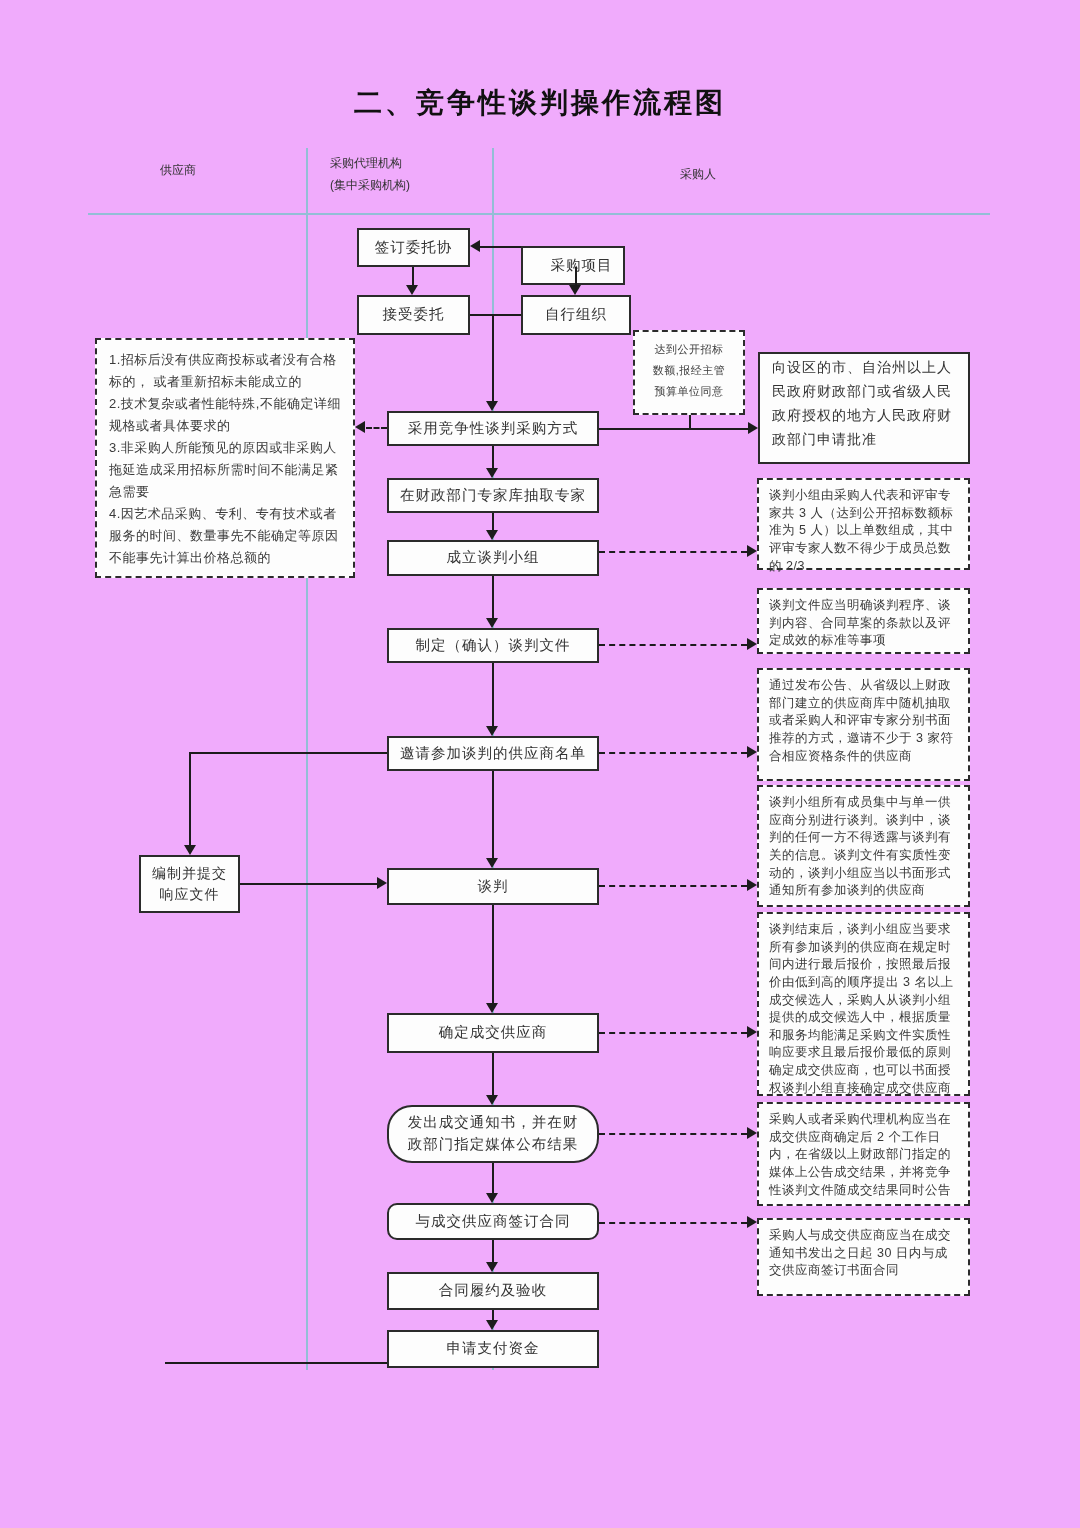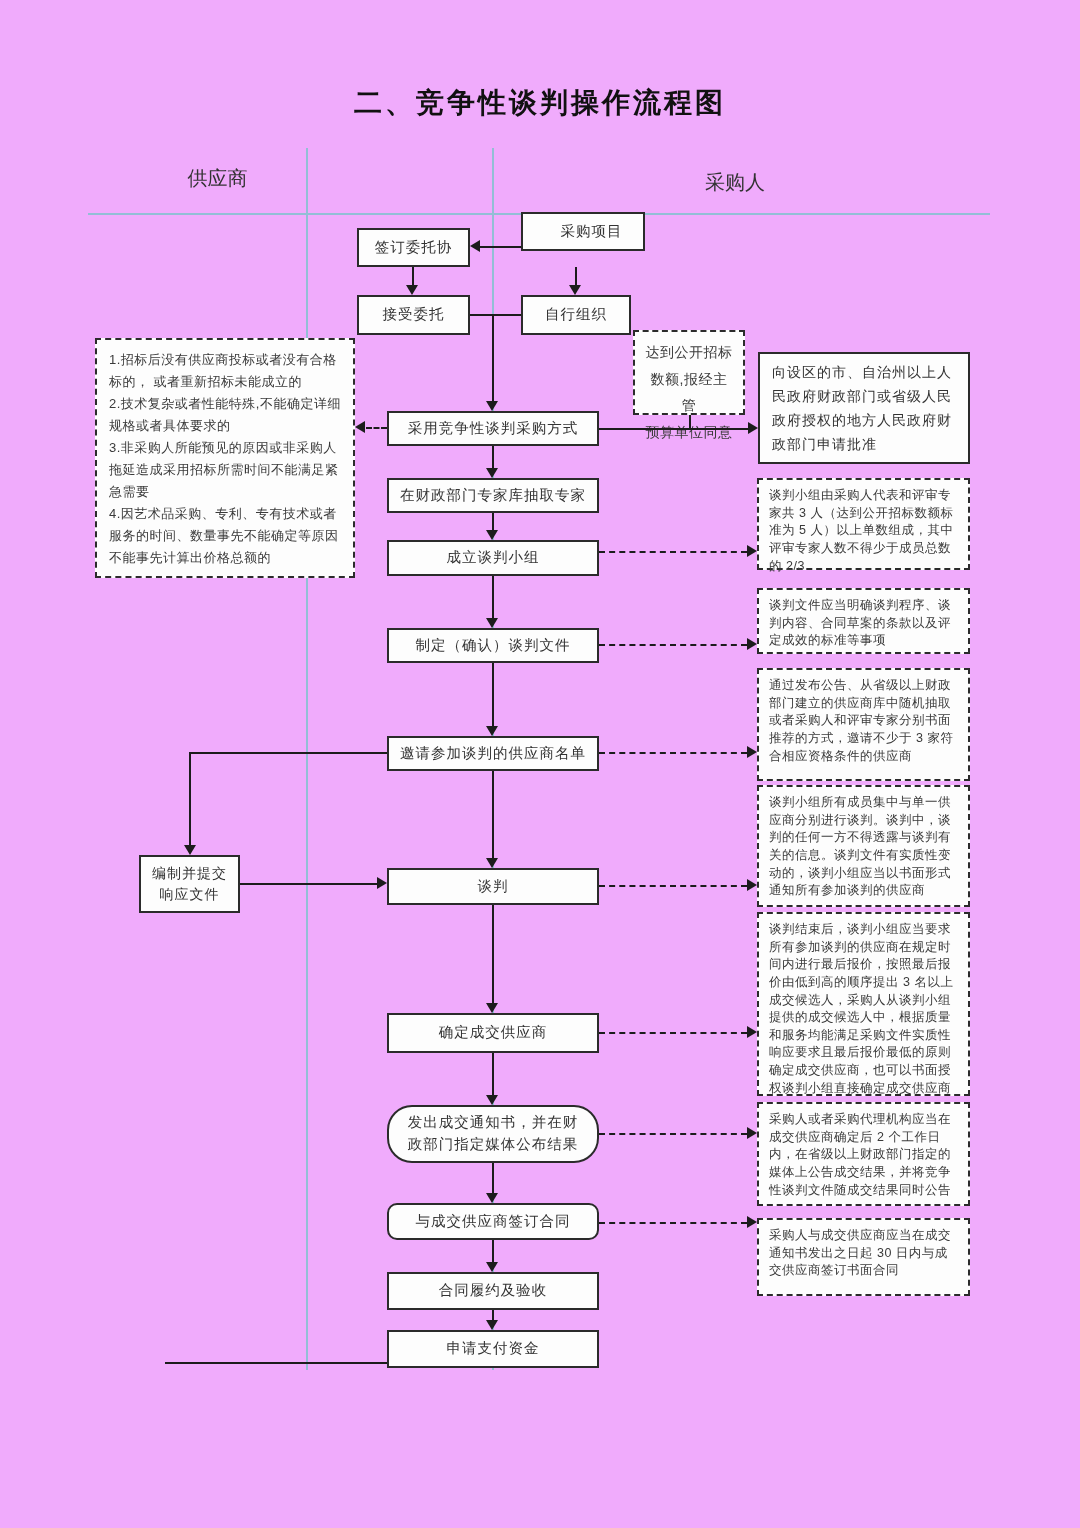--- a/index.html
+++ b/index.html
@@ -1,61 +1,63 @@
 <!DOCTYPE html>
 <html><head>
 <meta charset="utf-8">
 <style>
   html,body{margin:0;padding:0;background:#ffffff;}
   #canvas{position:relative;width:1080px;height:1528px;margin:0 auto;background:#f0abfc;
           font-family:"Liberation Sans","DejaVu Sans",sans-serif;color:#2e2e2e;overflow:hidden;}
   .title{position:absolute;left:0;top:84px;width:100%;text-align:center;
          font-family:"Liberation Serif","DejaVu Serif",serif;font-weight:bold;
          font-size:28px;letter-spacing:3px;color:#111;}
-  .lane{position:absolute;font-size:20px;color:#333;text-align:center;white-space:pre-line;line-height:1.8;}
+  .lane{position:absolute;font-size:12px;color:#333;white-space:pre-line;line-height:1.8;}
   .lane-supplier{left:160px;top:160px;width:115px;}
   .lane-agency{left:330px;top:153px;width:135px;}
   .lane-purchaser{left:680px;top:164px;width:110px;}
   .blue{position:absolute;background:#93bed5;}
   .box{position:absolute;border:2px solid #2b2b2b;background:#fdfdfd;display:flex;
        align-items:center;justify-content:center;text-align:center;font-size:14.5px;
        color:#333;letter-spacing:1px;box-sizing:border-box;white-space:pre-line;line-height:1.5;}
   .note{position:absolute;border:2px dashed #2b2b2b;background:#fdfdfd;box-sizing:border-box;
         font-size:12.5px;line-height:1.41;color:#3a3a3a;padding:7px 10px;text-align:left;
         letter-spacing:0.5px;white-space:pre-line;}
   .note-solid{position:absolute;border:2px solid #2b2b2b;background:#fdfdfd;box-sizing:border-box;
-        font-size:14px;line-height:24px;color:#333;padding:7px 12px;letter-spacing:1px;font-family:Liberation Mono, monospace;}
+        font-size:14px;line-height:24px;color:#333;padding:1px 12px;letter-spacing:1px;}
   .cond{font-size:13px;line-height:22px;padding:9px 12px;}
   .lnv{position:absolute;width:2px;background:#1c1c1c;}
   .lnh{position:absolute;height:2px;background:#1c1c1c;}
   .lnd{position:absolute;height:0;border-top:2px dashed #1c1c1c;}
   .arrD{position:absolute;width:0;height:0;border-left:6px solid transparent;
         border-right:6px solid transparent;border-top:10px solid #1c1c1c;}
   .arrR{position:absolute;width:0;height:0;border-top:6px solid transparent;
         border-bottom:6px solid transparent;border-left:10px solid #1c1c1c;}
   .arrL{position:absolute;width:0;height:0;border-top:6px solid transparent;
         border-bottom:6px solid transparent;border-right:10px solid #1c1c1c;}
-  .thr{text-align:center;line-height:1.9;font-size:14px;}
+  .thr{text-align:center;line-height:1.9;font-size:11px;}
 </style>
 </head>
 <body>
 
 <div id="canvas">
 
   <div class="title">二、竞争性谈判操作流程图</div>
 
   <div class="lane lane-supplier">供应商</div>
+  <div class="lane lane-agency">采购代理机构
+(集中采购机构)</div>
   <div class="lane lane-purchaser">采购人</div>
 
   <div class="blue" style="left:88px;top:213px;width:902px;height:2px;"></div>
   <div class="blue" style="left:306px;top:148px;width:2px;height:1222px;"></div>
   <div class="blue" style="left:492px;top:148px;width:2px;height:1222px;"></div>
 
   <div class="box" style="left:357px;top:228px;width:113px;height:39px;">签订委托协</div>
-  <div class="box" style="left:521px;top:212px;width:124px;height:39px;padding-left:17px;">采购项目</div>
+  <div class="box" style="left:521px;top:246px;width:104px;height:39px;padding-left:17px;">采购项目</div>
   <div class="box" style="left:357px;top:295px;width:113px;height:40px;">接受委托</div>
   <div class="box" style="left:521px;top:295px;width:110px;height:40px;">自行组织</div>
 
   <div class="box" style="left:387px;top:411px;width:212px;height:35px;">采用竞争性谈判采购方式</div>
   <div class="box" style="left:387px;top:478px;width:212px;height:35px;">在财政部门专家库抽取专家</div>
   <div class="box" style="left:387px;top:540px;width:212px;height:36px;">成立谈判小组</div>
   <div class="box" style="left:387px;top:628px;width:212px;height:35px;">制定（确认）谈判文件</div>
   <div class="box" style="left:387px;top:736px;width:212px;height:35px;">邀请参加谈判的供应商名单</div>
   <div class="box" style="left:387px;top:868px;width:212px;height:37px;">谈判</div>
   <div class="box" style="left:387px;top:1013px;width:212px;height:40px;text-align:center;">确定成交供应商</div>

